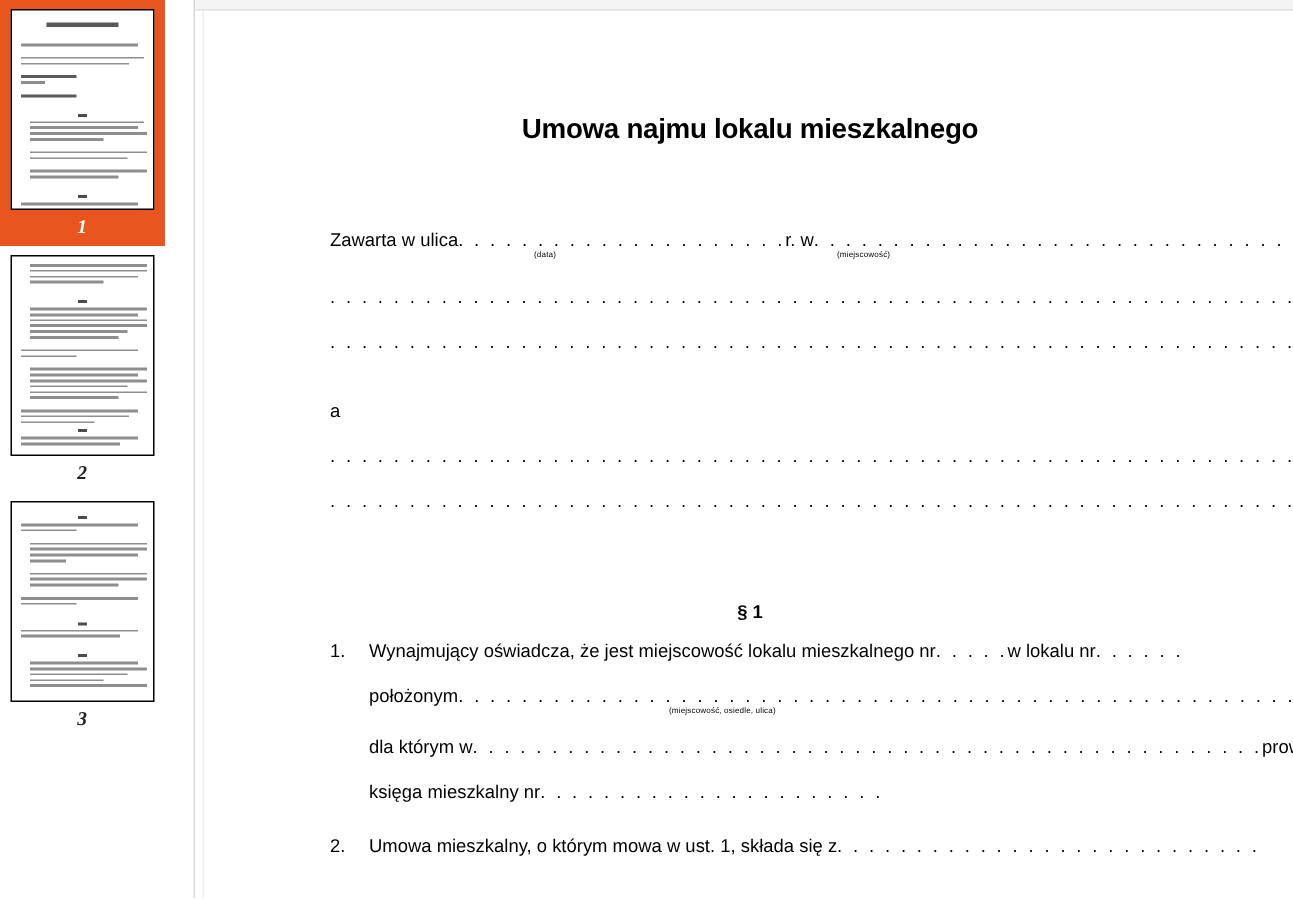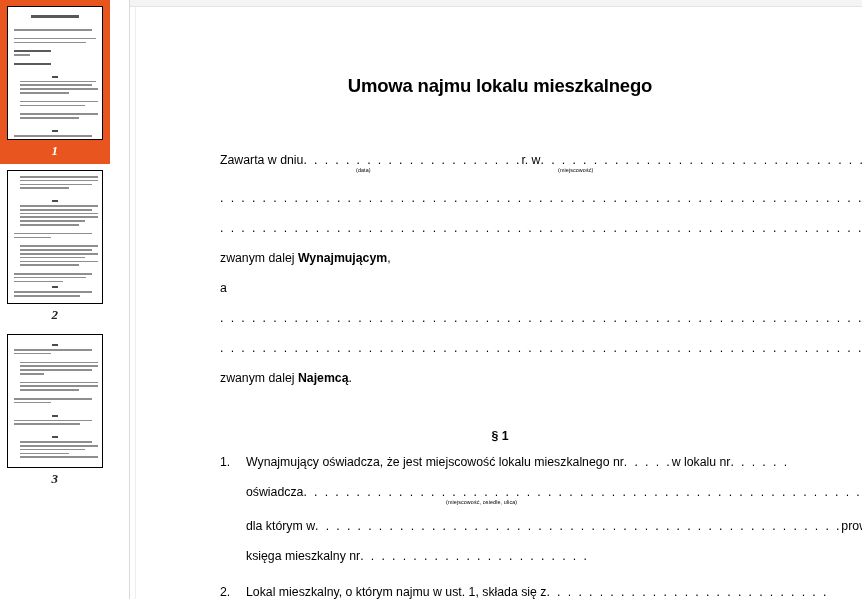--- a/index.html
+++ b/index.html
@@ -307,79 +307,77 @@
   </div>
 
   <div class="doc-area">
     <div class="page">
       <div class="page-inner">
 
         <div class="doc-title">Umowa najmu lokalu mieszkalnego</div>
 
         <div class="spacer-56"></div>
 
-        <div class="line"><span>Zawarta w dniu</span><span class="dots">. . . . . . . . . . . . . . . . . . . . .</span><span>r. w</span><span class="dots">. . . . . . . . . . . . . . . . . . . . . . . . . . . . . . . . . . . . . . . . .</span></div>
+        <div class="line"><span>Zawarta w ulica</span><span class="dots">. . . . . . . . . . . . . . . . . . . . .</span><span>r. w</span><span class="dots">. . . . . . . . . . . . . . . . . . . . . . . . . . . . . . . . . . . . . . . . .</span></div>
 
         <div class="caption">
           <span style="left:136px;">(data)</span>
           <span style="left:338px;">(miejscowość)</span>
         </div>
 
         <div class="spacer-16"></div>
         <div class="line dots">. . . . . . . . . . . . . . . . . . . . . . . . . . . . . . . . . . . . . . . . . . . . . . . . . . . . . . . . . . . . . . . . . . . . . . . . . . . . . . . . . . . . . .</div>
         <div class="spacer-16"></div>
         <div class="line dots">. . . . . . . . . . . . . . . . . . . . . . . . . . . . . . . . . . . . . . . . . . . . . . . . . . . . . . . . . . . . . . . . . . . . . . . . . . . . . . . . . . . . . ,</div>
         <div class="spacer-16"></div>
 
-        <div class="line"><span>zwanym dalej </span><span class="bold">Wynajmującym</span><span>,</span></div>
 
         <div class="spacer-16"></div>
         <div class="line">a</div>
         <div class="spacer-16"></div>
         <div class="line dots">. . . . . . . . . . . . . . . . . . . . . . . . . . . . . . . . . . . . . . . . . . . . . . . . . . . . . . . . . . . . . . . . . . . . . . . . . . . . . . . . . . . . . .</div>
         <div class="spacer-16"></div>
         <div class="line dots">. . . . . . . . . . . . . . . . . . . . . . . . . . . . . . . . . . . . . . . . . . . . . . . . . . . . . . . . . . . . . . . . . . . . . . . . . . . . . . . . . . . . . ,</div>
         <div class="spacer-16"></div>
 
-        <div class="line"><span>zwanym dalej </span><span class="bold">Najemcą</span><span>.</span></div>
 
         <div class="spacer-44"></div>
 
         <div class="sec-head">§ 1</div>
 
         <div class="spacer-12"></div>
 
         <div class="item">
           <div class="num">1.</div>
           <div class="body">
             <div class="sub"><span>Wynajmujący oświadcza, że jest miejscowość lokalu mieszkalnego nr</span><span class="dots">. . . . .</span><span>w lokalu nr</span><span class="dots">. . . . . .</span></div>
 
             <div class="row-space"></div>
 
-            <div class="sub"><span>oświadcza</span><span class="dots">. . . . . . . . . . . . . . . . . . . . . . . . . . . . . . . . . . . . . . . . . . . . . . . . . . . . . . . . . . . . . . . . . . . . . . . . . . ,</span></div>
+            <div class="sub"><span>położonym</span><span class="dots">. . . . . . . . . . . . . . . . . . . . . . . . . . . . . . . . . . . . . . . . . . . . . . . . . . . . . . . . . . . . . . . . . . . . . . . . . . ,</span></div>
             <div class="caption">
               <span style="left:200px;">(miejscowość, osiedle, ulica)</span>
             </div>
 
             <div class="spacer-12"></div>
 
             <div class="sub"><span>dla którym w</span><span class="dots">. . . . . . . . . . . . . . . . . . . . . . . . . . . . . . . . . . . . . . . . . . . . . . . . . .</span><span>prowadzona jest</span></div>
 
             <div class="row-space"></div>
 
             <div class="sub"><span>księga mieszkalny nr</span><span class="dots">. . . . . . . . . . . . . . . . . . . . . .</span></div>
           </div>
         </div>
 
         <div class="spacer-22"></div>
 
         <div class="item">
           <div class="num">2.</div>
           <div class="body">
-            <div class="sub"><span>Lokal mieszkalny, o którym najmu w ust. 1, składa się z</span><span class="dots">. . . . . . . . . . . . . . . . . . . . . . . . . . .</span></div>
+            <div class="sub"><span>Umowa mieszkalny, o którym mowa w ust. 1, składa się z</span><span class="dots">. . . . . . . . . . . . . . . . . . . . . . . . . . .</span></div>
 
           </div>
         </div>
 
       </div>
     </div>
   </div>
 
 </div>
 

